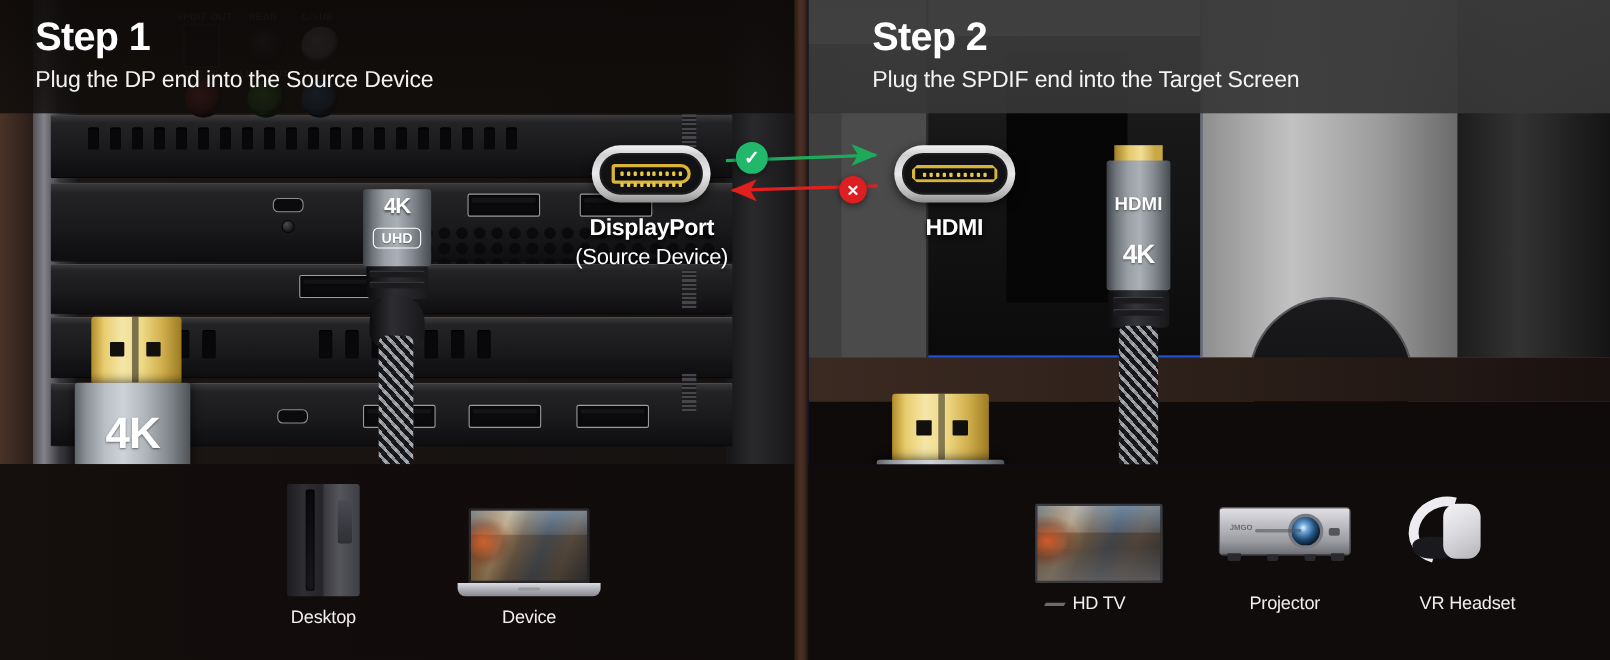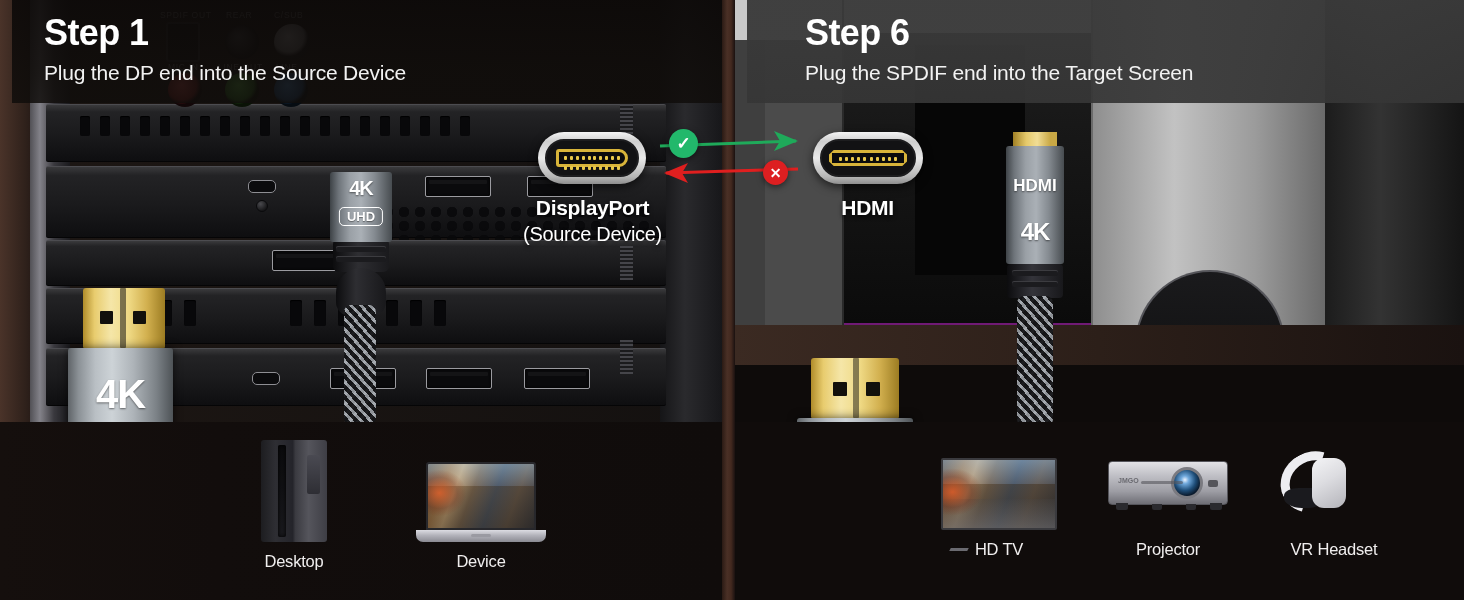--- a/index.html
+++ b/index.html
@@ -14,25 +14,25 @@
   
   .panel { position: absolute; top: 0; height: 600px; overflow: hidden; }
   #panel-left  { left: 0;    width: 722px; }
   #divider     { position: absolute; left: 722px; top: 0; width: 13px; height: 600px;
                  background: linear-gradient(90deg,#2a1a14,#4a3026 40%,#43291f 70%,#1a1110); z-index: 30; }
   #panel-right { left: 735px; width: 729px; }
 
   
   .photo { position: absolute; left: 0; top: 0; width: 100%; height: 422px; overflow: hidden; }
   #photo-left  { background: linear-gradient(90deg,#3b2820 0%,#33221b 4%,#1c1613 8%,#141110 100%); }
-  #photo-right { background: #701a75; }
+  #photo-right { background: #1d4ed8; }
 
   
   .header {
-    position: absolute; left: 12px; top: 0; width: 100%; height: 103px;
+    position: absolute; left: 0; top: 0; width: 100%; height: 103px;
     z-index: 20; padding: 14px 0 0 32px; pointer-events: none;
   }
   #header-left  { background: linear-gradient(180deg, rgba(13,10,9,.93) 0%, rgba(16,13,11,.90) 70%, rgba(16,13,11,.86) 100%); }
   #header-right { background: linear-gradient(180deg, rgba(58,58,58,.96) 0%, rgba(54,54,54,.93) 100%); padding-left: 58px; }
   .step-title {
     font-size: 36px; font-weight: bold; color: #ffffff; letter-spacing: -0.6px;
     line-height: 1.05; font-family: "Liberation Sans", sans-serif;
   }
   .step-sub {
     margin-top: 9px; font-size: 21px; color: #f2f2f2; font-weight: 400; letter-spacing: -0.2px;
@@ -463,21 +463,21 @@
             </div>
           </div>
         </div>
       </div>
       <div class="callout-label" style="left:0px;top:196px;width:265px;">
         <div class="cl-main">HDMI</div>
       </div>
     </div>
 
     <div class="header" id="header-right">
-      <div class="step-title">Step 6</div>
+      <div class="step-title">Step 2</div>
       <div class="step-sub">Plug the SPDIF end into the Target Screen</div>
     </div>
 
     <div class="strip">
       <div class="devrow" style="left:205px;top:14px;gap:48px;">
 
         <div class="dev">
           <div style="width:118px;height:94px;display:flex;flex-direction:column;justify-content:flex-end;align-items:center;">
             <div class="tv-screen" style="width:116px;height:72px;"></div>
             <div style="position:absolute;left:10px;bottom:8px;width:18px;height:3px;background:#6a6a70;transform:skewX(-28deg);"></div>

